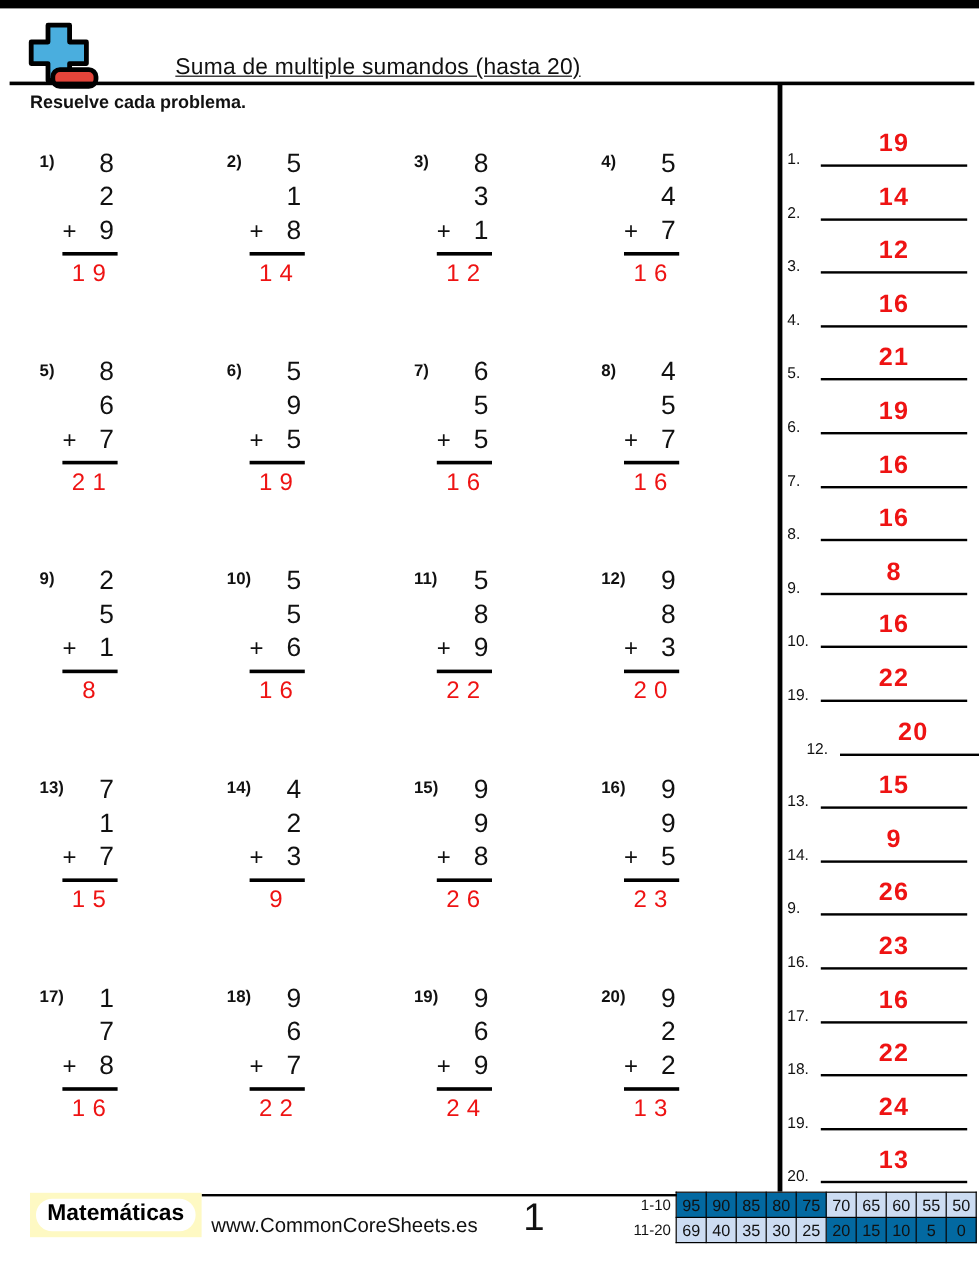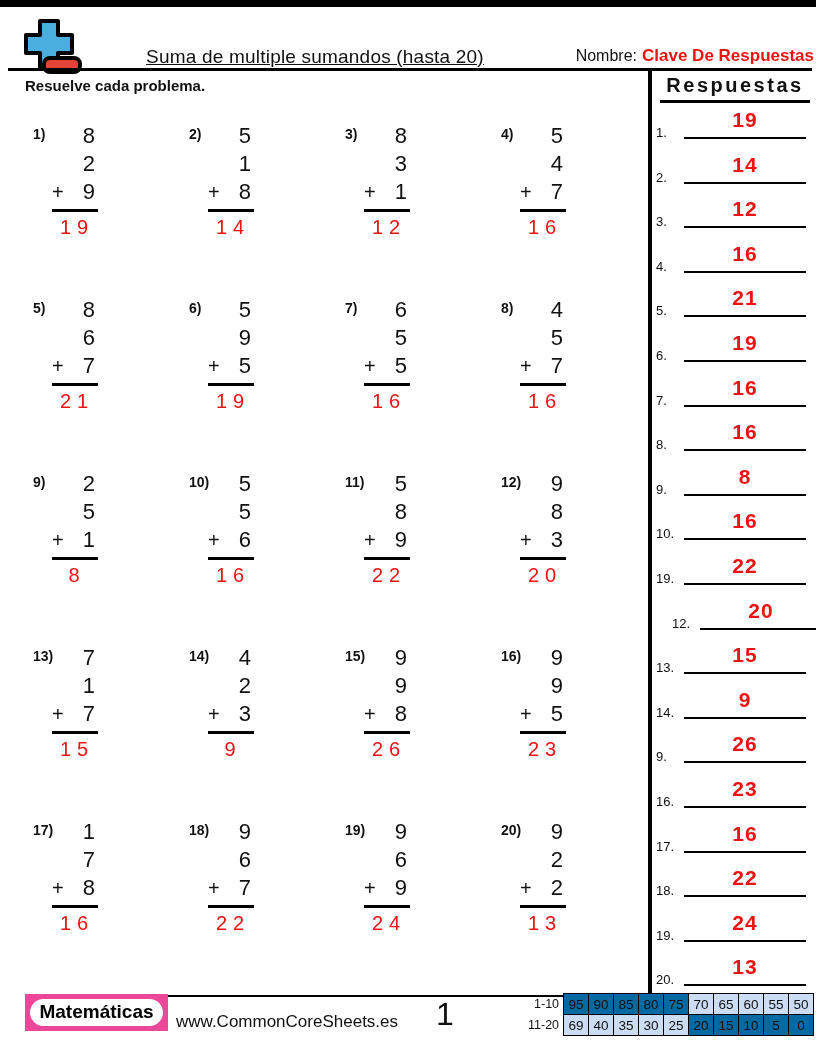--- a/index.html
+++ b/index.html
@@ -45,21 +45,21 @@
                  font-size:20px;font-weight:bold;letter-spacing:2.5px;
                  border-bottom:3px solid #000;padding-bottom:3px;}
   .ans-item{position:absolute;left:656px;width:152px;height:36px;}
   .ans-num{position:absolute;left:0;top:17px;font-size:13px;}
   .ans-line{position:absolute;left:28px;top:29px;width:122px;border-top:2px solid #000;}
   .ans-val{position:absolute;left:28px;top:0;width:122px;text-align:center;
            color:var(--red);font-weight:bold;font-size:21px;letter-spacing:1px;}
 
   
   .footer-line{position:absolute;left:168px;top:995px;width:644px;height:2px;background:#000;}
-  .badge{position:absolute;left:25px;top:994px;width:143px;height:37px;background:#ec4899;
+  .badge{position:absolute;left:25px;top:994px;width:143px;height:37px;background:#fef9c3;
          display:flex;align-items:center;justify-content:center;}
   .badge-pill{background:#fff;border-radius:16px;padding:2px 9px 3px;font-size:19px;font-weight:bold;color:#000;white-space:nowrap;}
   .website{position:absolute;left:176px;top:1012px;font-size:17px;}
   .page-num{position:absolute;left:400px;top:996px;width:90px;text-align:center;font-size:32px;}
   .grade-table{position:absolute;left:528px;top:993px;border-collapse:collapse;}
   .grade-table td{height:21px;}
   .gt-label{border:none;padding-right:4px;text-align:right;font-size:12.5px;min-width:34px;}
   .gt-cell{border:1.5px solid #000;width:25px;text-align:center;font-size:13.5px;background:#0369a1;}
   .gt-cell.hl{background:var(--hl);}
 </style>
@@ -68,23 +68,20 @@
 
 <div class="page">
 
   <div class="topbar"></div>
 
   <svg class="logo" viewBox="0 0 72 58" xmlns="http://www.w3.org/2000/svg">
     <path d="M26 3 H44 V17 H58 V35 H44 V49 H26 V35 H12 V17 H26 Z" fill="var(--logo-blue)" stroke="#000" stroke-width="4" stroke-linejoin="round"></path>
     <rect x="30" y="40" width="36" height="14" rx="6" fill="var(--logo-red)" stroke="#000" stroke-width="4"></rect>
   </svg>
   <div class="title">Suma de multiple sumandos (hasta 20)</div>
-  <div class="name-row">
-    <span>Nombre:</span><span class="name-value">Clave De Respuestas</span>
-  </div>
   <div class="header-rule"></div>
   <div class="instruction">Resuelve cada problema.</div>
 
   <div class="problems-grid" id="problems-grid">
       <div class="problem">
         <div class="pnum">1)</div>
         <div class="stack">
           <div class="addend">8</div>
           <div class="addend">2</div>
           <div class="plusrow">
@@ -338,21 +335,20 @@
             <span class="plus">+</span>
             <span>2</span>
           </div>
           <div class="rule"></div>
           <div class="panswer">13</div>
         </div>
       </div>
     </div>
 
   <div class="divider-v"></div>
-  <div class="answers-title">Respuestas</div>
   <div id="answers-list">
       <div class="ans-item" style="top: 108px;">
         <div class="ans-num">1.</div>
         <div class="ans-line"></div>
         <div class="ans-val">19</div>
       </div>
       <div class="ans-item" style="top: 152.6px;">
         <div class="ans-num">2.</div>
         <div class="ans-line"></div>
         <div class="ans-val">14</div>

